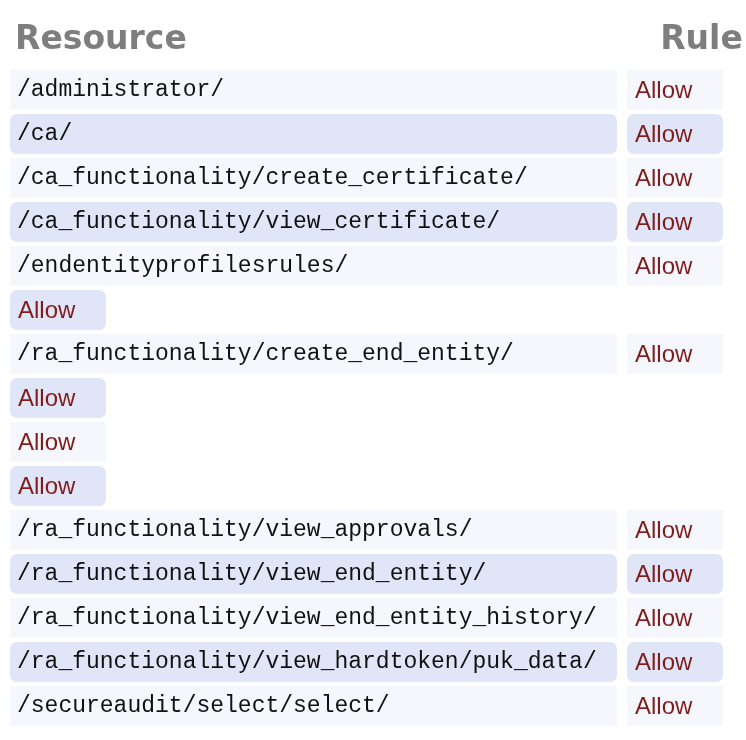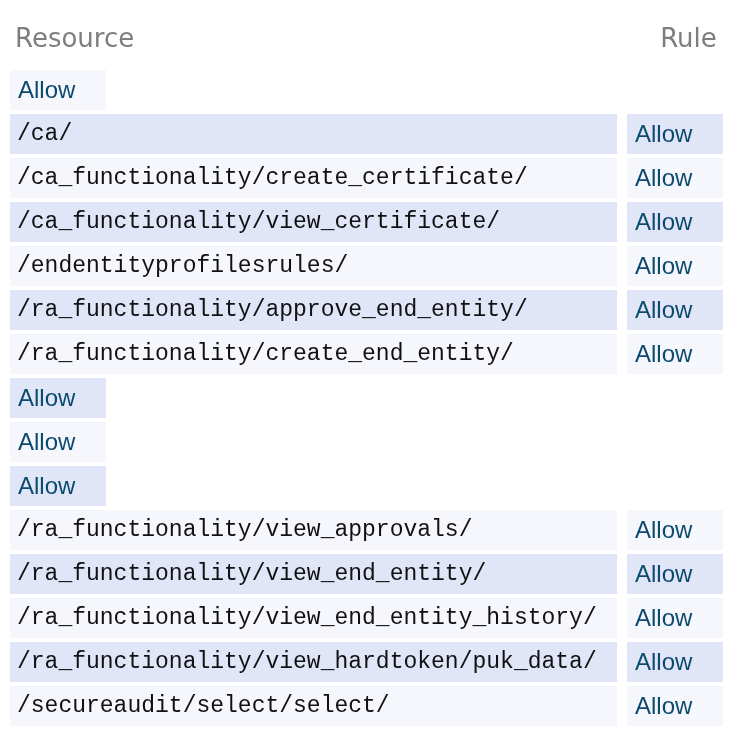--- a/index.html
+++ b/index.html
@@ -21,22 +21,22 @@
     box-sizing: border-box;
     width: 746px;
   }
   .header-row {
     display: flex;
     align-items: baseline;
     margin-bottom: 12px;
   }
   .hcell {
     font-family: "DejaVu Sans", sans-serif;
-    font-weight: normal;
-    font-size: 26px;
+    font-weight: bold;
+    font-size: 33px;
     line-height: 40px;
     color: var(--header-gray);
     letter-spacing: 0px;
   }
   .hcell.h-resource {
     width: 607px;
     margin-right: 10px;
     padding-left: 5px;
     box-sizing: border-box;
   }
@@ -64,37 +64,38 @@
     padding-left: 7px;
     font-family: "Liberation Mono", "DejaVu Sans Mono", monospace;
     font-size: 23px;
     color: #111111;
   }
   .cell.c-rule {
     width: 96px;
     padding-left: 8px;
     font-family: "Liberation Sans", sans-serif;
     font-size: 24px;
-    color: #0c4a6e;
+    color: #7f1d1d;
   }
   .row.stripe-light .cell { background: var(--row-light); }
-  .row.stripe-blue  .cell { background: var(--row-blue); }
+  .row.stripe-blue  .cell { background: var(--row-blue); border-radius: 7px; }
 </style>
 </head>
 <body>
 
 <div class="wrap">
 
   <div class="header-row">
     <div class="hcell h-resource">Resource</div>
     <div class="hcell h-rule">Rule</div>
   </div>
 
   <div id="table-body">
   <div class="row stripe-light">
+    <div class="cell c-resource">/administrator/</div>
     <div class="cell c-rule">Allow</div>
   </div>
 
   <div class="row stripe-blue">
     <div class="cell c-resource">/ca/</div>
     <div class="cell c-rule">Allow</div>
   </div>
 
   <div class="row stripe-light">
     <div class="cell c-resource">/ca_functionality/create_certificate/</div>
@@ -105,21 +106,20 @@
     <div class="cell c-resource">/ca_functionality/view_certificate/</div>
     <div class="cell c-rule">Allow</div>
   </div>
 
   <div class="row stripe-light">
     <div class="cell c-resource">/endentityprofilesrules/</div>
     <div class="cell c-rule">Allow</div>
   </div>
 
   <div class="row stripe-blue">
-    <div class="cell c-resource">/ra_functionality/approve_end_entity/</div>
     <div class="cell c-rule">Allow</div>
   </div>
 
   <div class="row stripe-light">
     <div class="cell c-resource">/ra_functionality/create_end_entity/</div>
     <div class="cell c-rule">Allow</div>
   </div>
 
   <div class="row stripe-blue">
     <div class="cell c-rule">Allow</div>

